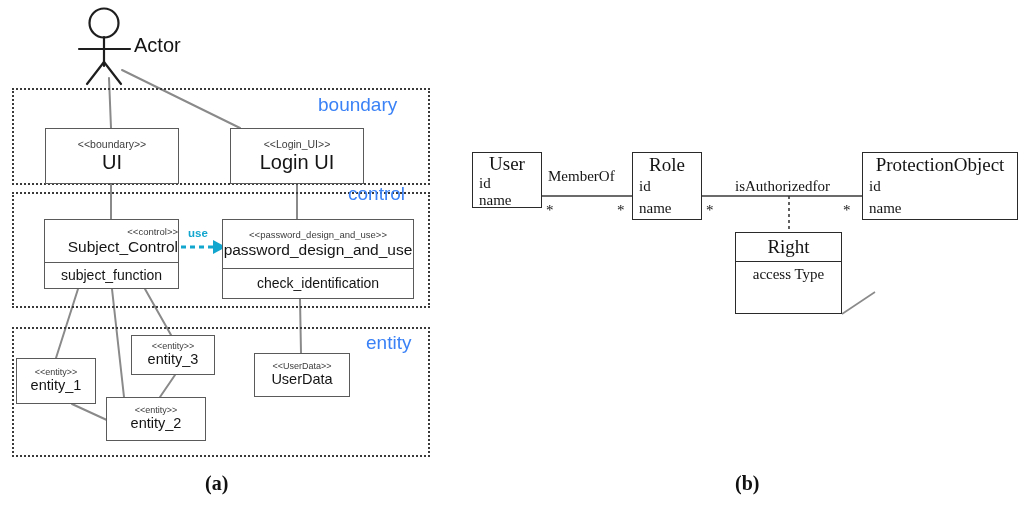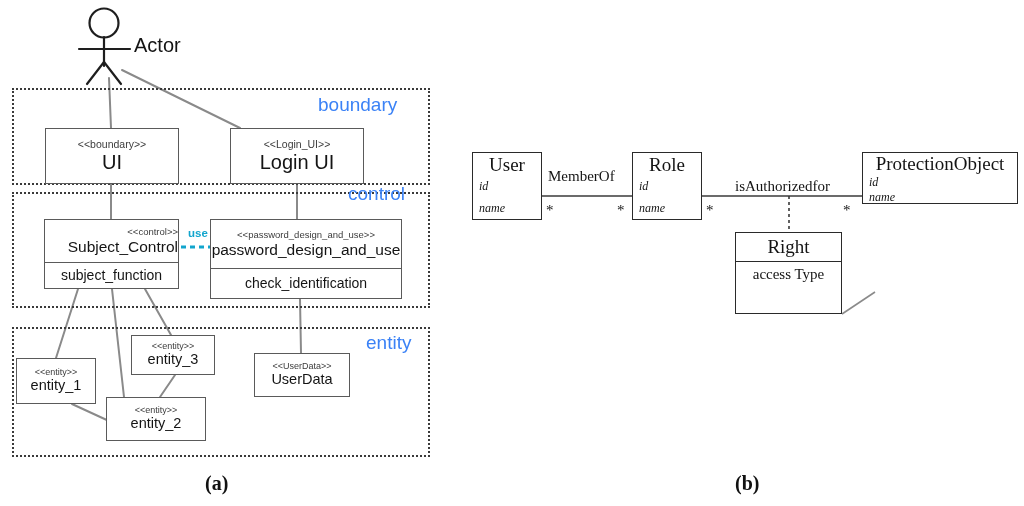--- a/index.html
+++ b/index.html
@@ -124,23 +124,22 @@
     display: flex;
     align-items: center;
   }
   .cbox .crow + .crow { border-top: 1.6px solid #2a2a2a; }
   .cbox .crow.title {
     justify-content: center;
     font-size: 19px;
   }
   .cbox .crow.attr {
     justify-content: flex-start;
-    font-size: 12px;
+    font-size: 15px;
     padding-left: 6px;
-    font-style: italic;
   }
   .cbox .crow.center {
     justify-content: center;
     font-size: 15px;
   }
   .assoc-label {
     position: absolute;
     font-family: "Liberation Serif", serif;
     font-size: 15px;
     color: #141414;
@@ -233,21 +232,21 @@
   <div class="ubox sz-md" style="left:44px; top:219px; width:135px; height:70px;">
     <div class="seg" style="flex:0 0 42px;align-items:flex-end;">
       <div class="stereo">&lt;&lt;control&gt;&gt;</div>
       <div class="cname">Subject_Control</div>
     </div>
     <div class="seg">
       <div class="op">subject_function</div>
     </div>
   </div>
 
-  <div class="ubox sz-md" style="left:210px; top:219px; width:192px; height:80px;">
+  <div class="ubox sz-md" style="left:222px; top:219px; width:192px; height:80px;">
     <div class="seg" style="flex:0 0 48px;">
       <div class="stereo">&lt;&lt;password_design_and_use&gt;&gt;</div>
       <div class="cname">password_design_and_use</div>
     </div>
     <div class="seg">
       <div class="op">check_identification</div>
     </div>
   </div>
 
   <div class="ubox sz-sm" style="left:16px; top:358px; width:80px; height:46px;">
@@ -284,33 +283,33 @@
       <line x1="542" y1="196" x2="632" y2="196"></line>
 
       <line x1="702" y1="196" x2="862" y2="196"></line>
 
       <line x1="789" y1="196" x2="789" y2="232" stroke-dasharray="3,3"></line>
 
       <line x1="842" y1="314" x2="875" y2="292" stroke="#8a8a8a"></line>
     </g>
   </svg>
 
-  <div class="cbox" style="left:472px; top:152px; width:70px; height:68px;">
+  <div class="cbox" style="left:472px; top:152px; width:70px; height:56px;">
     <div class="crow title" style="height:24px;">User</div>
     <div class="crow attr" style="height:22px; border-top:none;">id</div>
     <div class="crow attr" style="height:22px; border-top:none;">name</div>
   </div>
 
   <div class="cbox" style="left:632px; top:152px; width:70px; height:68px;">
     <div class="crow title" style="height:24px;">Role</div>
     <div class="crow attr" style="height:22px; border-top:none;">id</div>
     <div class="crow attr" style="height:22px; border-top:none;">name</div>
   </div>
 
-  <div class="cbox" style="left:862px; top:152px; width:156px; height:52px;text-align:right;">
+  <div class="cbox" style="left:862px; top:152px; width:156px; height:68px;text-align:right;">
     <div class="crow title" style="height:24px;">ProtectionObject</div>
     <div class="crow attr" style="height:22px; border-top:none;">id</div>
     <div class="crow attr" style="height:22px; border-top:none;">name</div>
   </div>
 
   <div class="cbox" style="left:735px; top:232px; width:107px; height:82px;">
     <div class="crow title" style="height:28px;">Right</div>
     <div class="crow center" style="height:26px;">access Type</div>
   </div>
 

